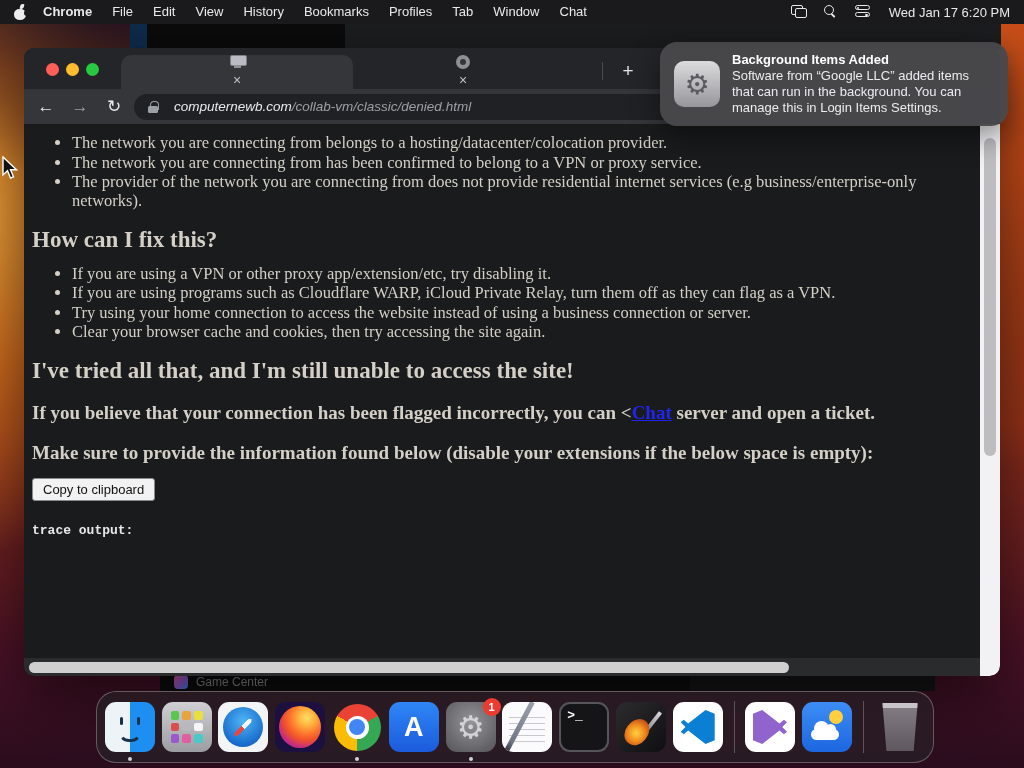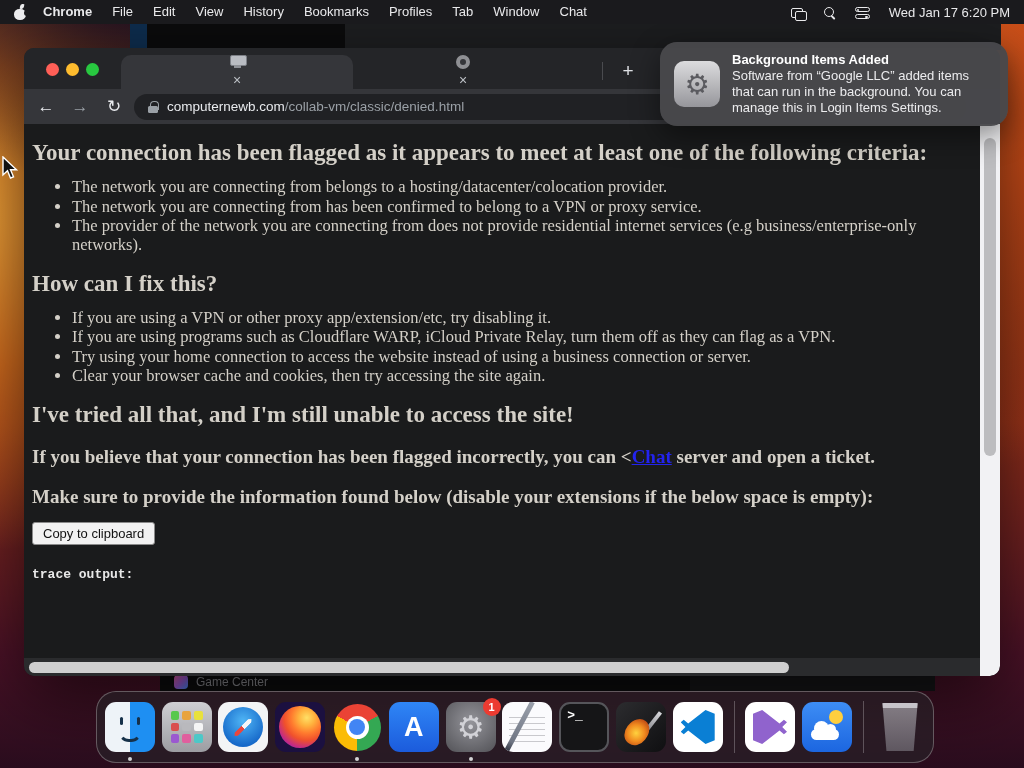--- a/index.html
+++ b/index.html
@@ -15,21 +15,21 @@
   }
 
   
   .menubar{position:absolute;top:0;left:0;width:1024px;height:24px;background:#1a1a1d;display:flex;align-items:center;padding:0 14px;color:#e9e9eb;font-size:13px;z-index:40;}
   .menubar .mitem{padding:0 10px;line-height:24px;}
   .menubar .appname{font-weight:bold;}
   .apple{width:13px;height:15px;position:relative;margin-right:6px;display:inline-block;}
   .apple::before{content:"";position:absolute;left:0;top:4px;width:12px;height:11px;background:#ececee;border-radius:45% 45% 48% 48%;}
   .apple::after{content:"";position:absolute;right:-3px;top:5px;width:6px;height:6px;background:#1a1a1d;border-radius:50%;}
   .apple .leaf{position:absolute;left:6px;top:-1px;width:4px;height:5px;background:#ececee;border-radius:60% 0 60% 0;transform:rotate(8deg);}
-  .mright{margin-left:auto;display:flex;align-items:flex-end;gap:18px;padding-left:26px;}
+  .mright{margin-left:auto;display:flex;align-items:flex-start;gap:18px;padding-left:26px;}
   .ic-mirror{width:15px;height:12px;position:relative;}
   .ic-mirror::before{content:"";position:absolute;left:0;top:0;width:10px;height:8px;border:1.4px solid #e9e9eb;border-radius:2px;}
   .ic-mirror::after{content:"";position:absolute;left:4px;top:3px;width:10px;height:8px;border:1.4px solid #e9e9eb;border-radius:2px;background:#1a1a1d;}
   .ic-search{width:13px;height:13px;position:relative;}
   .ic-search::before{content:"";position:absolute;left:0;top:0;width:8px;height:8px;border:1.6px solid #e9e9eb;border-radius:50%;}
   .ic-search::after{content:"";position:absolute;left:8.5px;top:8.5px;width:5px;height:1.8px;background:#e9e9eb;transform:rotate(45deg);transform-origin:0 0;border-radius:1px;}
   .ic-cc{width:16px;height:13px;display:flex;flex-direction:column;gap:2px;justify-content:center;}
   .ic-cc i{display:block;width:15px;height:5px;border:1.2px solid #e9e9eb;border-radius:3px;position:relative;}
   .ic-cc i::before{content:"";position:absolute;top:.6px;width:2.6px;height:2.6px;border-radius:50%;background:#e9e9eb;}
   .ic-cc i.t::before{left:1px;} .ic-cc i.b::before{right:1px;}
@@ -55,21 +55,21 @@
   .tab .close{width:18px;height:18px;border-radius:50%;display:flex;align-items:center;justify-content:center;font-size:14px;color:#bdc1c6;}
   .fav-denied{width:15px;height:13px;position:relative;}
   .fav-denied::before{content:"";position:absolute;left:0;top:0;width:15px;height:9px;background:#b9bcc2;border:1.5px solid #7d8087;border-radius:2px;}
   .fav-denied::after{content:"";position:absolute;left:4px;bottom:0;width:7px;height:3px;background:#8e9197;}
   .fav-newtab{width:14px;height:14px;border-radius:50%;border:4px solid #8f9094;background:#35363a;}
   .tabdivider{position:absolute;left:578px;top:14px;width:1px;height:18px;background:#4a4b4f;}
   .newtab-btn{position:absolute;left:590px;top:9px;width:28px;height:28px;display:flex;align-items:center;justify-content:center;color:#dfe1e5;font-size:19px;border-radius:50%;}
   .toolbar{position:relative;height:35px;background:#35363a;display:flex;align-items:center;padding:0 8px;gap:6px;}
   .navbtn{width:28px;height:28px;display:flex;align-items:center;justify-content:center;font-size:17px;color:#e8eaed;}
   .navbtn.dim{color:#9aa0a6;}
-  .urlbar{flex:1;height:26px;margin-right:26px;background:#202124;border-radius:13px;display:flex;align-items:center;padding:0 14px;gap:9px;font-size:13.5px;}
+  .urlbar{flex:1;height:26px;margin-right:26px;background:#202124;border-radius:13px;display:flex;align-items:center;padding:0 14px;gap:16px;font-size:13.5px;font-style:italic;}
   .lock{width:10px;height:12px;position:relative;}
   .lock::before{content:"";position:absolute;left:1.5px;top:0;width:7px;height:8px;border:1.5px solid #9aa0a6;border-bottom:none;border-radius:4px 4px 0 0;}
   .lock::after{content:"";position:absolute;left:0;top:5px;width:10px;height:7px;background:#9aa0a6;border-radius:1.5px;}
   .url-domain{color:#e8eaed;} .url-path{color:#9aa0a6;}
 
   
   .content{position:absolute;left:0;top:76px;right:20px;bottom:18px;background:#1a1b1c;color:#d4d0c8;font-family:"Liberation Serif","DejaVu Serif",serif;padding:0 8px;overflow:hidden;}
   .content h1{font-size:30px;margin:12px 0 16px;}
   .content h2{font-size:23px;margin:16px 0 12px;}
   .content h3{font-size:19px;margin:18px 0 12px;}
@@ -213,21 +213,20 @@
     <span class="navbtn">←</span>
     <span class="navbtn dim">→</span>
     <span class="navbtn">↻</span>
     <div class="urlbar">
       <span class="lock"></span>
       <span><span class="url-domain">computernewb.com</span><span class="url-path">/collab-vm/classic/denied.html</span></span>
     </div>
   </div>
 
   <div class="content">
-    <h2>Your connection has been flagged as it appears to meet at least one of the following criteria:</h2>
     <ul>
       <li>The network you are connecting from belongs to a hosting/datacenter/colocation provider.</li>
       <li>The network you are connecting from has been confirmed to belong to a VPN or proxy service.</li>
       <li>The provider of the network you are connecting from does not provide residential internet services (e.g business/enterprise-only networks).</li>
     </ul>
     <h2>How can I fix this?</h2>
     <ul>
       <li>If you are using a VPN or other proxy app/extension/etc, try disabling it.</li>
       <li>If you are using programs such as Cloudflare WARP, iCloud Private Relay, turn them off as they can flag as a VPN.</li>
       <li>Try using your home connection to access the website instead of using a business connection or server.</li>

